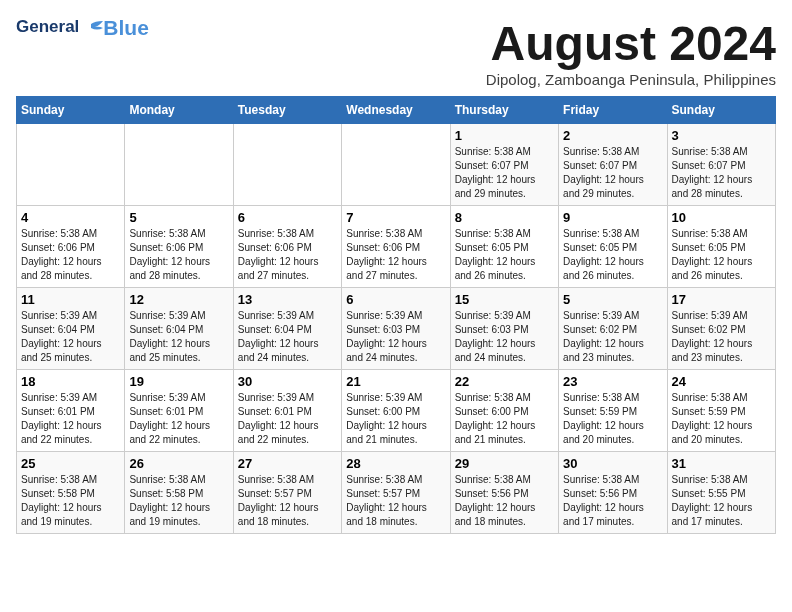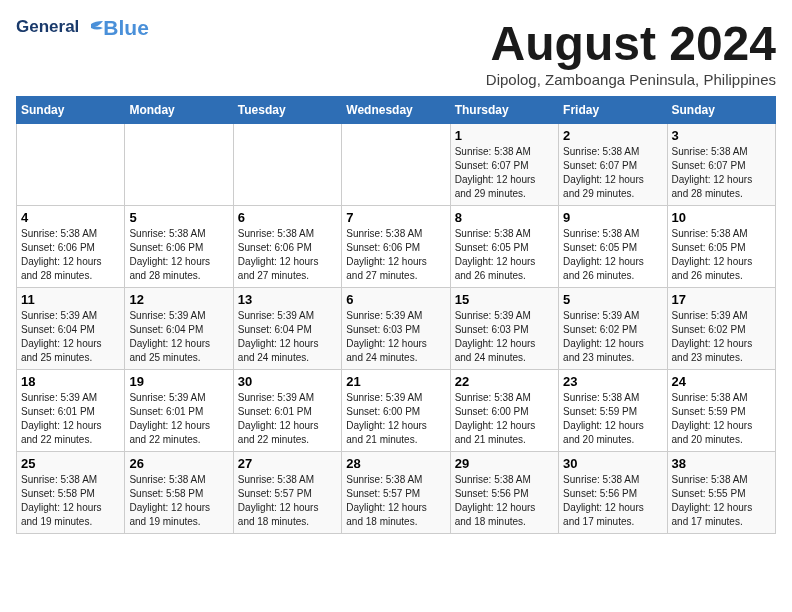--- a/index.html
+++ b/index.html
@@ -323,21 +323,21 @@
 and 18 minutes.</div>
         </td>
         <td>
           <div class="day-num">30</div>
           <div class="day-info" style="white-space: pre-line;">Sunrise: 5:38 AM
 Sunset: 5:56 PM
 Daylight: 12 hours
 and 17 minutes.</div>
         </td>
         <td>
-          <div class="day-num">38</div>
+          <div class="day-num">31</div>
           <div class="day-info" style="white-space: pre-line;">Sunrise: 5:38 AM
 Sunset: 5:55 PM
 Daylight: 12 hours
 and 17 minutes.</div>
         </td>
       </tr>
     </tbody>
 </table>
 
 </body></html>

